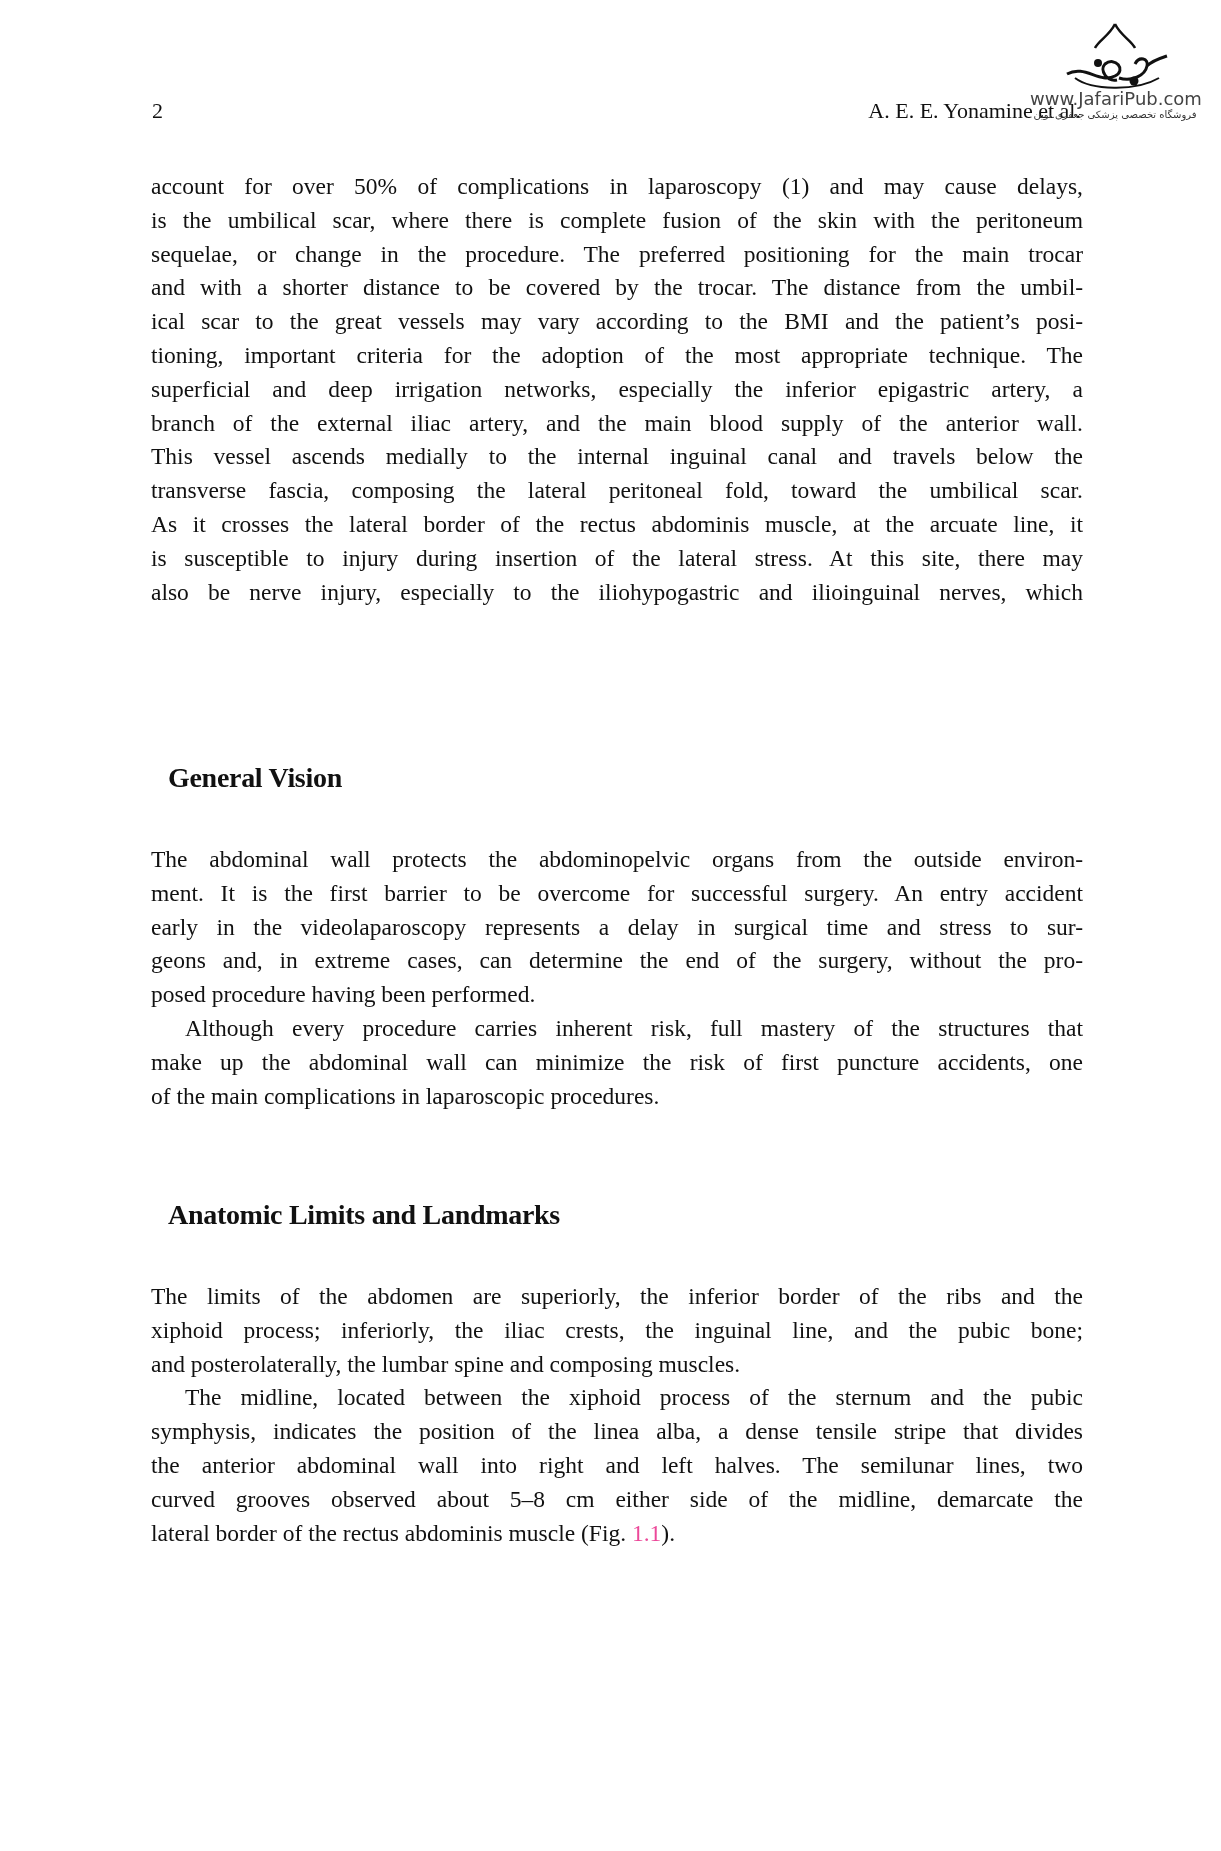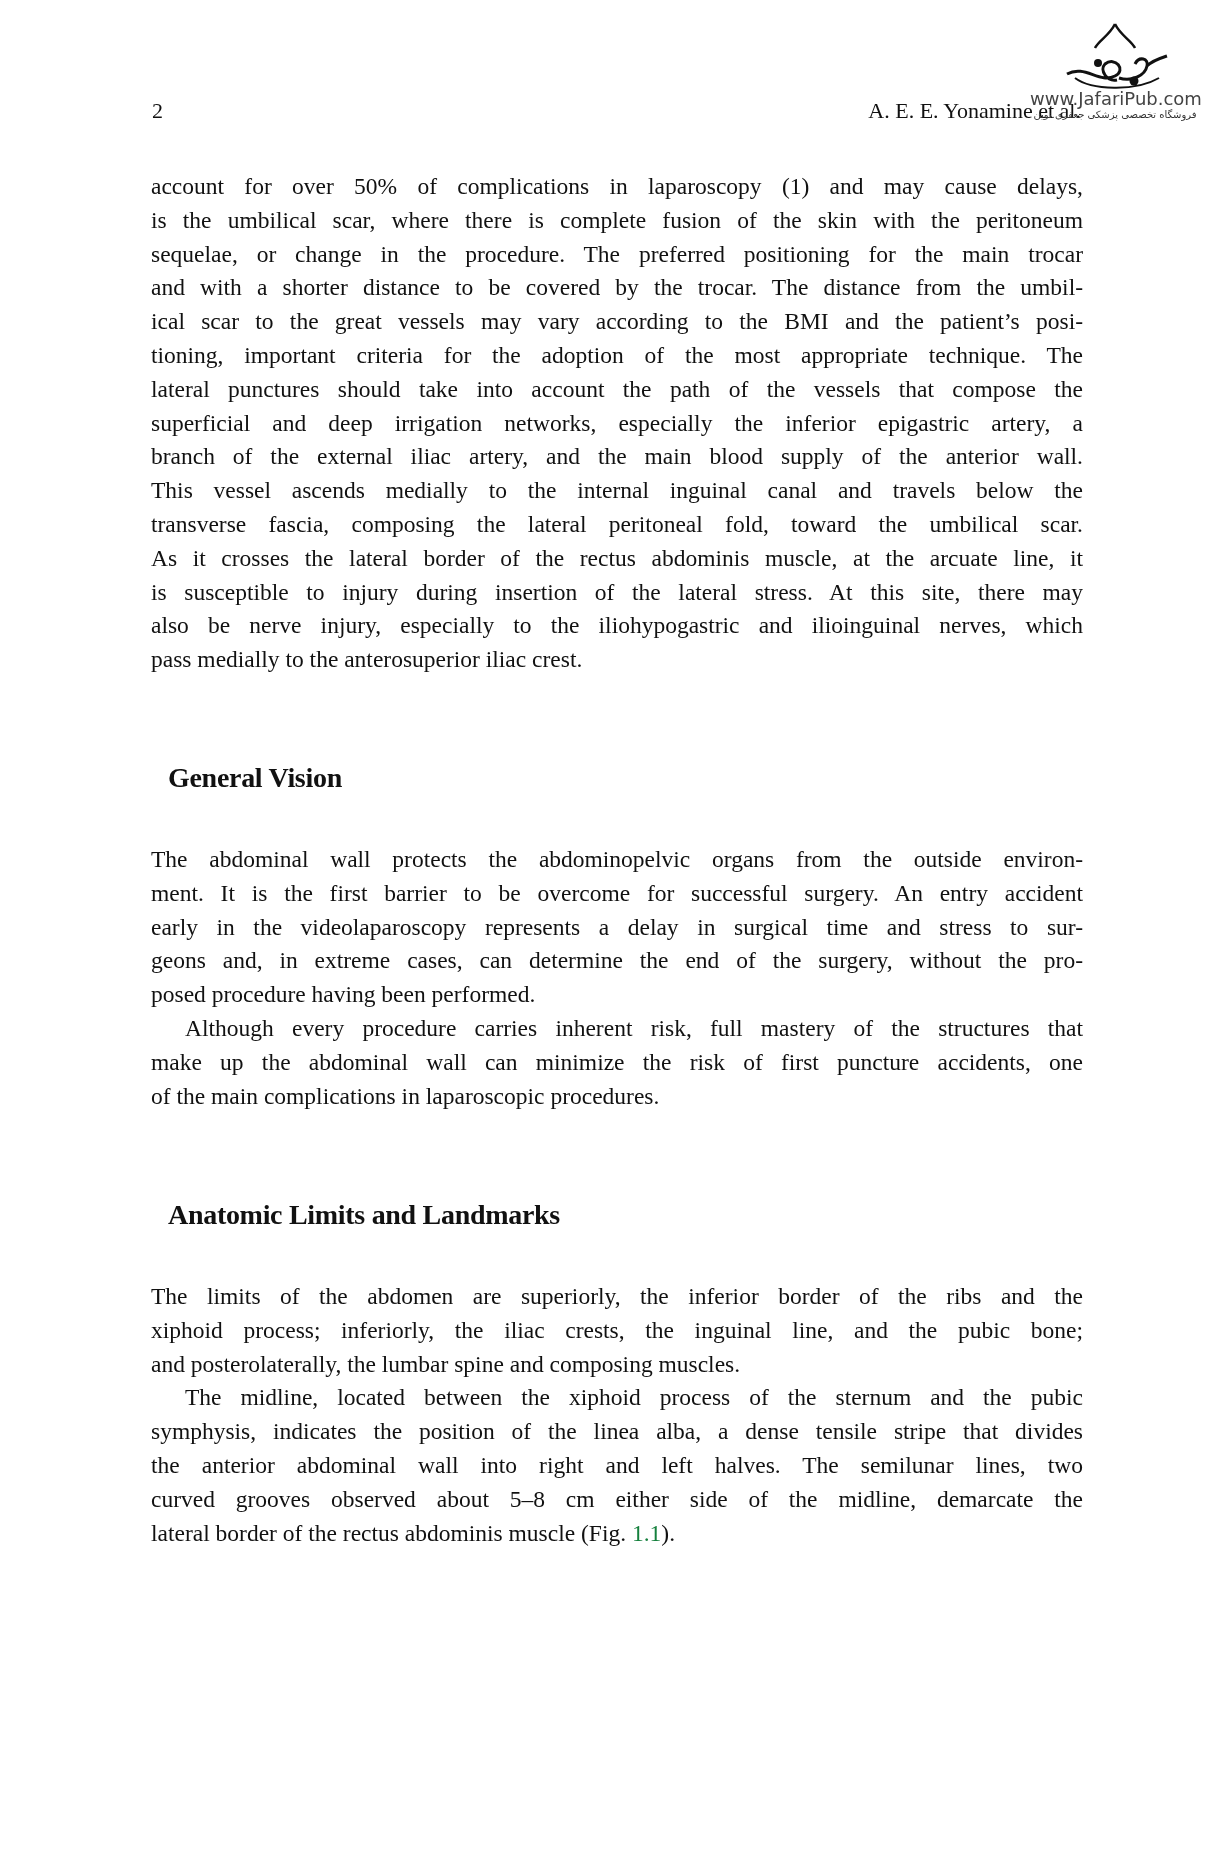--- a/index.html
+++ b/index.html
@@ -11,21 +11,21 @@
   .watermark svg { display: block; margin: 0 auto; }
   .wm-url { font-family: "DejaVu Sans", sans-serif; font-size: 18px; color: #444; margin-top: -4px; }
   .wm-fa { font-family: "DejaVu Sans", sans-serif; font-size: 10px; color: #333; direction: rtl; }
   .block { position: absolute; left: 151px; width: 932px; }
   .line { font-size: 23.5px; line-height: 33.8px; height: 33.8px; white-space: nowrap;
           text-align: justify; text-align-last: justify; overflow: hidden; }
   .line.last { text-align-last: left; }
   .line.indent { text-indent: 34px; }
   .heading { position: absolute; left: 168px; font-family: "Liberation Serif", serif;
              font-weight: bold; font-size: 28px; letter-spacing: -0.3px; }
-  .ref-link { color: #15803d; }
+  .ref-link { color: #ec4899; }
 </style>
 </head>
 <body>
 
 <div class="page-number">2</div>
 <div class="running-head">A. E. E. Yonamine et al.</div>
 
 <div class="watermark">
   <svg width="120" height="72" viewBox="0 0 120 72">
     <path d="M60 4 C54 16 44 20 40 28 M60 4 C66 16 76 20 80 28" stroke="#111" stroke-width="2.5" fill="none"></path>
@@ -39,29 +39,27 @@
   <div class="wm-fa">فروشگاه تخصصی پزشکی جعفری نوین</div>
 </div>
 
 <div class="block" style="top:170px;">
   <div class="line">account for over 50% of complications in laparoscopy (1) and may cause delays,</div>
   <div class="line">is the umbilical scar, where there is complete fusion of the skin with the peritoneum</div>
   <div class="line">sequelae, or change in the procedure. The preferred positioning for the main trocar</div>
   <div class="line">and with a shorter distance to be covered by the trocar. The distance from the umbil-</div>
   <div class="line">ical scar to the great vessels may vary according to the BMI and the patient’s posi-</div>
   <div class="line">tioning, important criteria for the adoption of the most appropriate technique. The</div>
-  <div class="line">lateral punctures should take into account the path of the vessels that compose the</div>
   <div class="line">superficial and deep irrigation networks, especially the inferior epigastric artery, a</div>
   <div class="line">branch of the external iliac artery, and the main blood supply of the anterior wall.</div>
   <div class="line">This vessel ascends medially to the internal inguinal canal and travels below the</div>
   <div class="line">transverse fascia, composing the lateral peritoneal fold, toward the umbilical scar.</div>
   <div class="line">As it crosses the lateral border of the rectus abdominis muscle, at the arcuate line, it</div>
   <div class="line">is susceptible to injury during insertion of the lateral stress. At this site, there may</div>
   <div class="line">also be nerve injury, especially to the iliohypogastric and ilioinguinal nerves, which</div>
-  <div class="line last">pass medially to the anterosuperior iliac crest.</div>
 </div>
 
 <div class="heading" style="top:762px;">General Vision</div>
 <div class="block" style="top:843px;">
   <div class="line">The abdominal wall protects the abdominopelvic organs from the outside environ-</div>
   <div class="line">ment. It is the first barrier to be overcome for successful surgery. An entry accident</div>
   <div class="line">early in the videolaparoscopy represents a delay in surgical time and stress to sur-</div>
   <div class="line">geons and, in extreme cases, can determine the end of the surgery, without the pro-</div>
   <div class="line last">posed procedure having been performed.</div>
   <div class="line indent">Although every procedure carries inherent risk, full mastery of the structures that</div>

